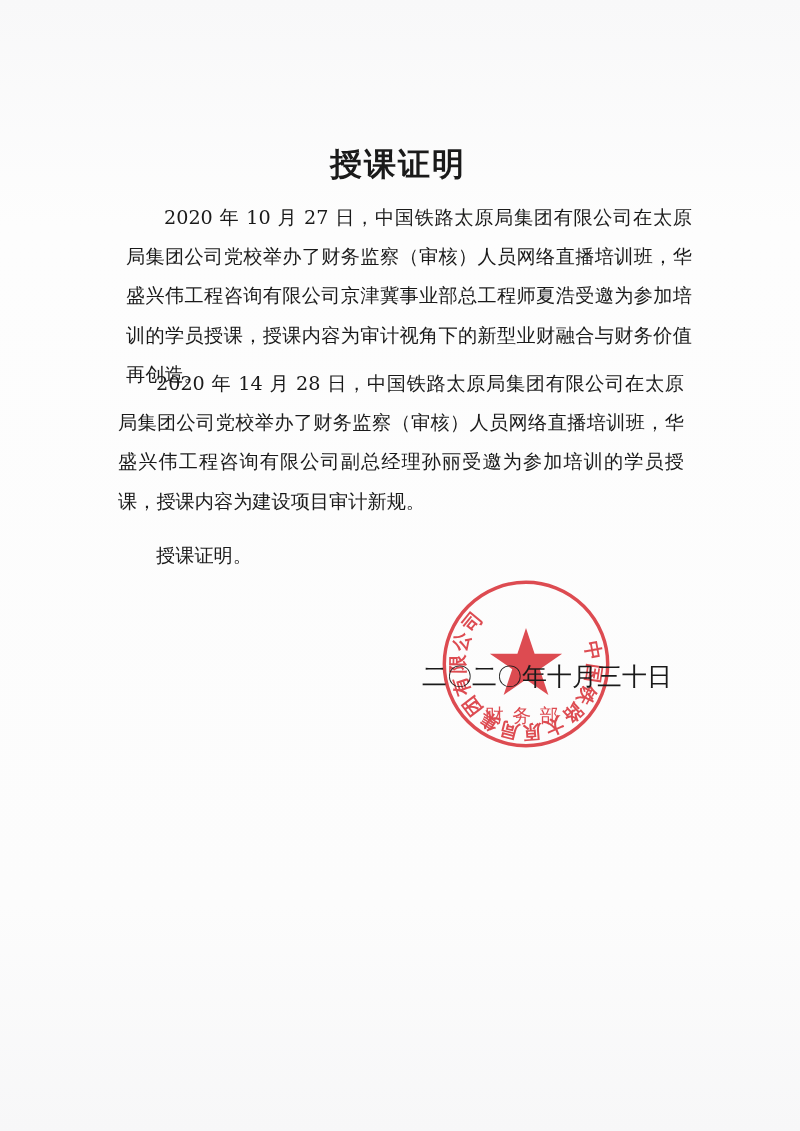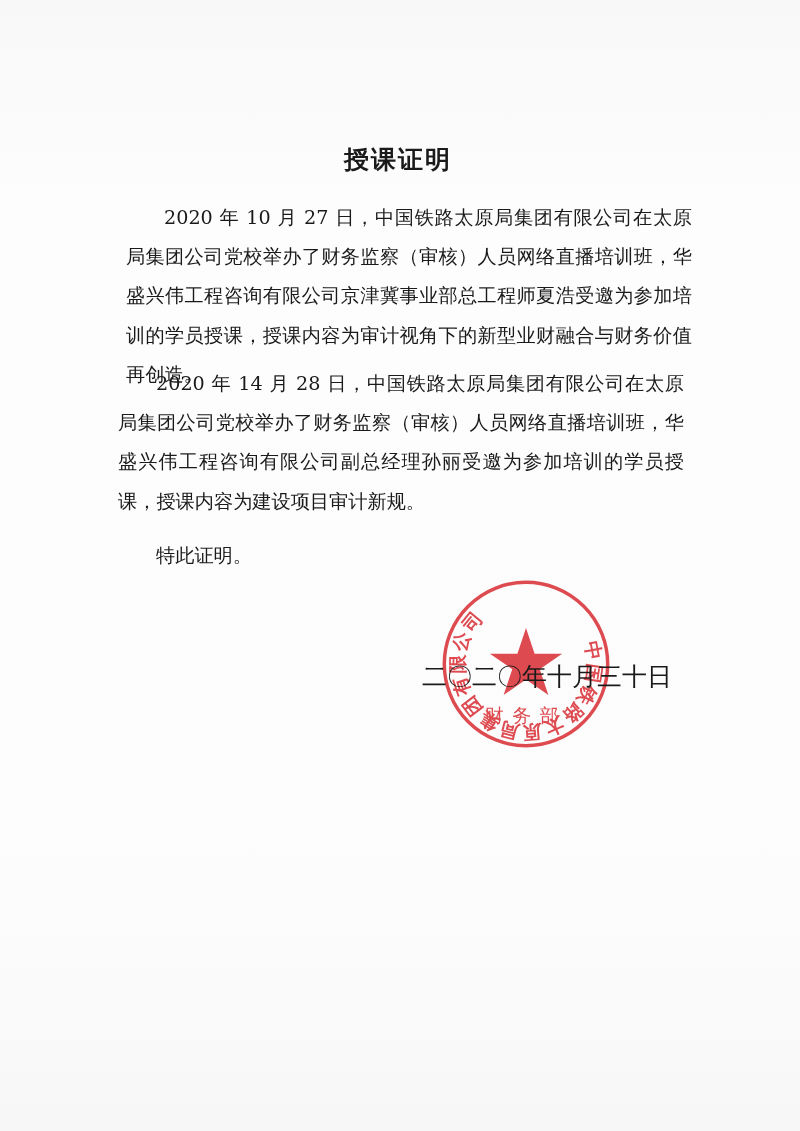--- a/index.html
+++ b/index.html
@@ -10,21 +10,21 @@
     color: #1a1a1a;
     position: relative;
   }
   .page {
     position: absolute; left: 0; top: 0; width: 800px; height: 1131px;
     background: linear-gradient(180deg, #f8f8f9 0%, #fdfdfd 20%, #fcfcfc 80%, #f7f7f8 100%);
   }
   .title {
     position: absolute; top: 143px; left: 0; width: 796px;
     text-align: center;
-    font-size: 25px; font-weight: bold; letter-spacing: 2px;
+    font-size: 32px; font-weight: bold; letter-spacing: 2px;
     font-family: "DejaVu Sans", "Liberation Sans", sans-serif;
   }
   .para {
     position: absolute; left: 118px; width: 566px;
     font-size: 19.2px; line-height: 39.2px;
     text-indent: 38px; text-align: justify;
     margin: 0;
   }
   .p1 { top: 198px; margin-left: 8px; }
   .p2 { top: 364px; }
@@ -41,21 +41,21 @@
   .seal svg { width: 100%; height: 100%; }
 </style>
 </head>
 <body>
 
 <div class="page">
   <div class="title">授课证明</div>
 
   <p class="para p1">2020 年 10 月 27 日，中国铁路太原局集团有限公司在太原局集团公司党校举办了财务监察（审核）人员网络直播培训班，华盛兴伟工程咨询有限公司京津冀事业部总工程师夏浩受邀为参加培训的学员授课，授课内容为审计视角下的新型业财融合与财务价值再创造。</p>
   <p class="para p2">2020 年 14 月 28 日，中国铁路太原局集团有限公司在太原局集团公司党校举办了财务监察（审核）人员网络直播培训班，华盛兴伟工程咨询有限公司副总经理孙丽受邀为参加培训的学员授课，授课内容为建设项目审计新规。</p>
-  <p class="para p3">特此证明。</p>
+  <p class="para p3">授课证明。</p>
 
   <div class="seal">
     <svg viewBox="0 0 200 200">
       <defs>
         <path id="ringPath" d="M 100,100 m -72,0 a 72,72 0 1,1 144,0 a 72,72 0 1,1 -144,0" transform="rotate(-200 100 100)"></path>
       </defs>
       <circle cx="100" cy="100" r="95" fill="none" stroke="#d9333a" stroke-width="4"></circle>
       <text font-size="22" fill="#d9333a" font-family="DejaVu Serif, serif" font-weight="bold" letter-spacing="2">
         <textPath href="#ringPath">中国铁路太原局集团有限公司</textPath>
       </text>

